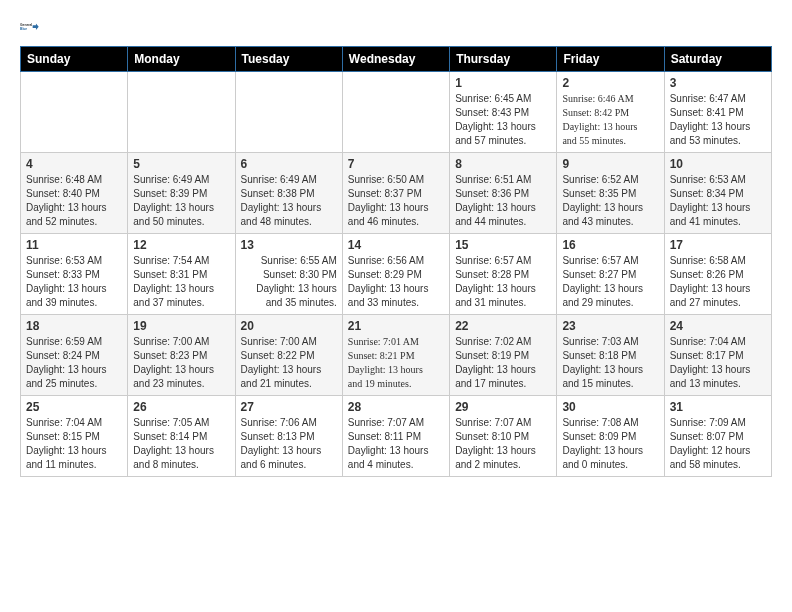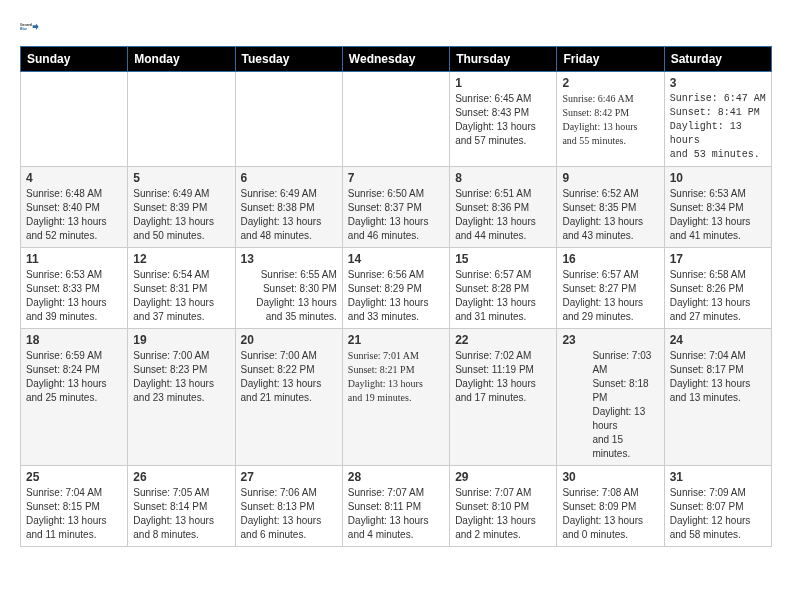--- a/index.html
+++ b/index.html
@@ -110,21 +110,21 @@
         </td>
         <td>
           <span class="day-num">2</span>
           <div class="day-detail" style="white-space: pre-line; font-family: Liberation Serif, serif;">Sunrise: 6:46 AM
 Sunset: 8:42 PM
 Daylight: 13 hours
 and 55 minutes.</div>
         </td>
         <td>
           <span class="day-num">3</span>
-          <div class="day-detail" style="white-space: pre-line; font-family: Liberation Mono, monospace;">Sunrise: 6:47 AM
+          <div class="day-detail" style="white-space: pre-line;">Sunrise: 6:47 AM
 Sunset: 8:41 PM
 Daylight: 13 hours
 and 53 minutes.</div>
         </td>
       </tr>
       <tr>
         <td>
           <span class="day-num">4</span>
           <div class="day-detail" style="white-space: pre-line;">Sunrise: 6:48 AM
 Sunset: 8:40 PM
@@ -177,21 +177,21 @@
       <tr>
         <td>
           <span class="day-num">11</span>
           <div class="day-detail" style="white-space: pre-line;">Sunrise: 6:53 AM
 Sunset: 8:33 PM
 Daylight: 13 hours
 and 39 minutes.</div>
         </td>
         <td>
           <span class="day-num">12</span>
-          <div class="day-detail" style="white-space: pre-line;">Sunrise: 6:54 AM
+          <div class="day-detail" style="white-space: pre-line;">Sunrise: 7:54 AM
 Sunset: 8:31 PM
 Daylight: 13 hours
 and 37 minutes.</div>
         </td>
         <td>
           <span class="day-num">13</span>
           <div class="day-detail" style="white-space: pre-line; text-align: right;">Sunrise: 6:55 AM
 Sunset: 8:30 PM
 Daylight: 13 hours
 and 35 minutes.</div>
@@ -250,27 +250,27 @@
         <td>
           <span class="day-num">21</span>
           <div class="day-detail" style="white-space: pre-line; font-family: Liberation Serif, serif;">Sunrise: 7:01 AM
 Sunset: 8:21 PM
 Daylight: 13 hours
 and 19 minutes.</div>
         </td>
         <td>
           <span class="day-num">22</span>
           <div class="day-detail" style="white-space: pre-line;">Sunrise: 7:02 AM
-Sunset: 11:19 PM
+Sunset: 8:19 PM
 Daylight: 13 hours
 and 17 minutes.</div>
         </td>
         <td>
           <span class="day-num">23</span>
-          <div class="day-detail" style="white-space: pre-line; margin-left: 30px;">Sunrise: 7:03 AM
+          <div class="day-detail" style="white-space: pre-line;">Sunrise: 7:03 AM
 Sunset: 8:18 PM
 Daylight: 13 hours
 and 15 minutes.</div>
         </td>
         <td>
           <span class="day-num">24</span>
           <div class="day-detail" style="white-space: pre-line;">Sunrise: 7:04 AM
 Sunset: 8:17 PM
 Daylight: 13 hours
 and 13 minutes.</div>

